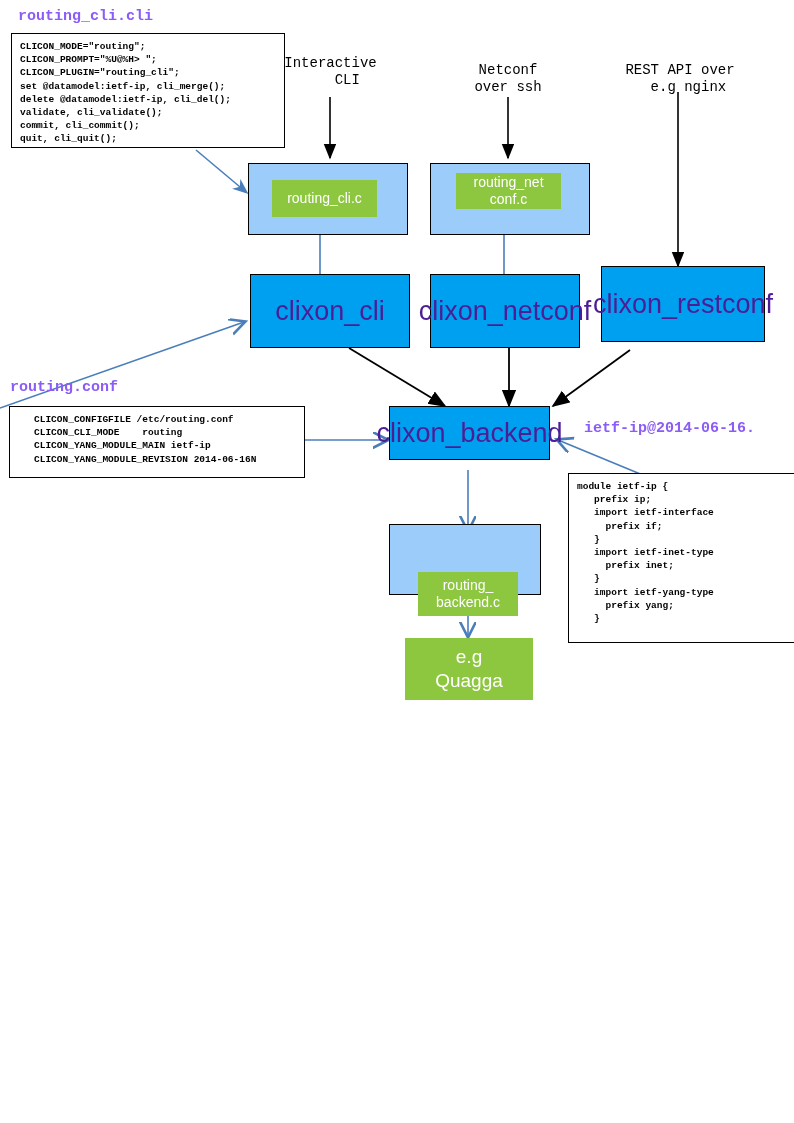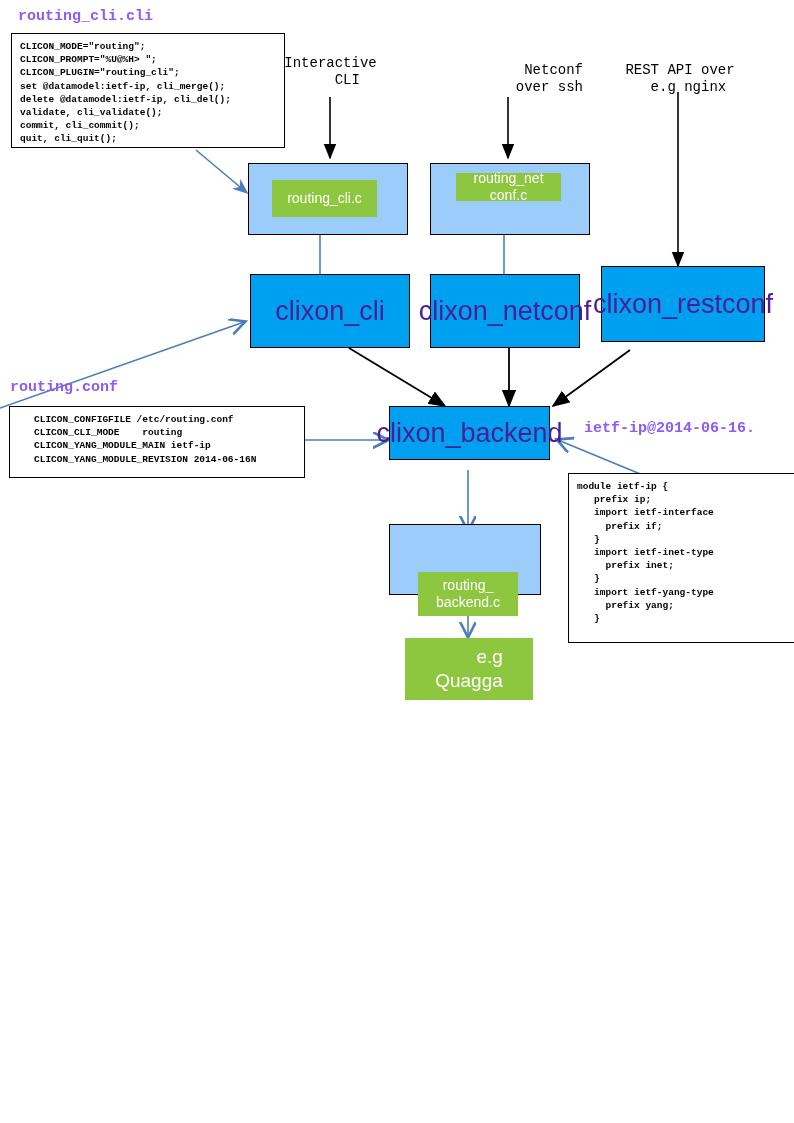--- a/index.html
+++ b/index.html
@@ -101,21 +101,21 @@
   }
 
   
   .green-plain {
     position: absolute;
     box-sizing: border-box;
     background: #8DC63F;
     display: flex;
     align-items: center;
     justify-content: center;
-    text-align: right;
+    text-align: center;
     color: #ffffff;
     font-family: "Liberation Sans", sans-serif;
     font-size: 19px;
     line-height: 24px;
   }
 
   
   #arrows {
     position: absolute;
     left: 0;
@@ -171,31 +171,31 @@
     <line x1="650" y1="478" x2="558" y2="440" stroke="#4A7EBB" stroke-width="1.6" marker-end="url(#bluOpen)"></line>
   </svg>
 
   <div class="mono-title" style="left:18px; top:8px;">routing_cli.cli</div>
 
   <div class="code-box" id="cb-routing-cli" style="left:11px; top:33px; width:274px; height:115px;"><span class="code-line">CLICON_MODE="routing";</span><span class="code-line">CLICON_PROMPT="%U@%H&gt; ";</span><span class="code-line">CLICON_PLUGIN="routing_cli";</span><span class="code-line">set @datamodel:ietf-ip, cli_merge();</span><span class="code-line">delete @datamodel:ietf-ip, cli_del();</span><span class="code-line">validate, cli_validate();</span><span class="code-line">commit, cli_commit();</span><span class="code-line">quit, cli_quit();</span></div>
 
   <div class="anno" style="left:253px; top:55px; width:155px;">Interactive
     CLI</div>
 
-  <div class="anno" style="left:433px; top:62px; width:150px;text-align:right;">Netconf
+  <div class="anno" style="left:433px; top:62px; width:150px;">Netconf
 over ssh</div>
 
   <div class="anno" style="left:600px; top:62px; width:160px;">REST API over
   e.g nginx</div>
 
   <div class="plugin-box" style="left:248px; top:163px; width:160px; height:72px;"></div>
   <div class="green-box" style="left:272px; top:180px; width:105px; height:37px;">routing_cli.c</div>
 
   <div class="plugin-box" style="left:430px; top:163px; width:160px; height:72px;"></div>
-  <div class="green-box" style="left:456px; top:173px; width:105px; height:28px; white-space:pre-line;">routing_net
+  <div class="green-box" style="left:456px; top:173px; width:105px; height:36px; white-space:pre-line;">routing_net
 conf.c</div>
 
   <div class="proc-box" style="left:250px; top:274px; width:160px; height:74px;">clixon_cli</div>
 
   <div class="proc-box" style="left:430px; top:274px; width:150px; height:74px;">clixon_netconf</div>
 
   <div class="proc-box overflow" style="left:601px; top:266px; width:164px; height:76px;">
     <span>clixon_restconf</span>
   </div>
 

